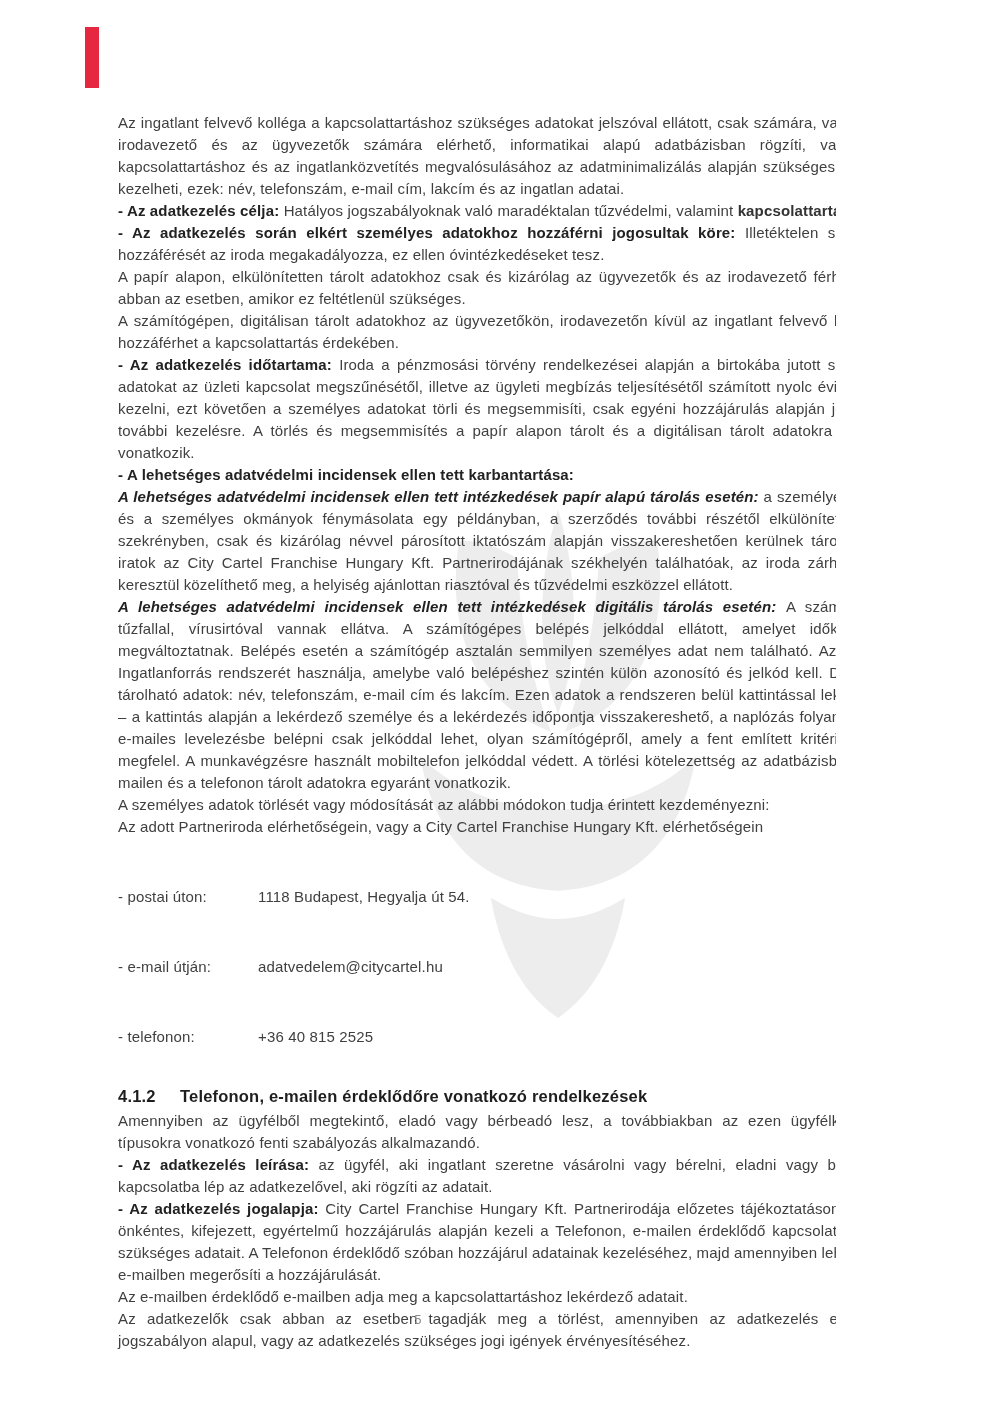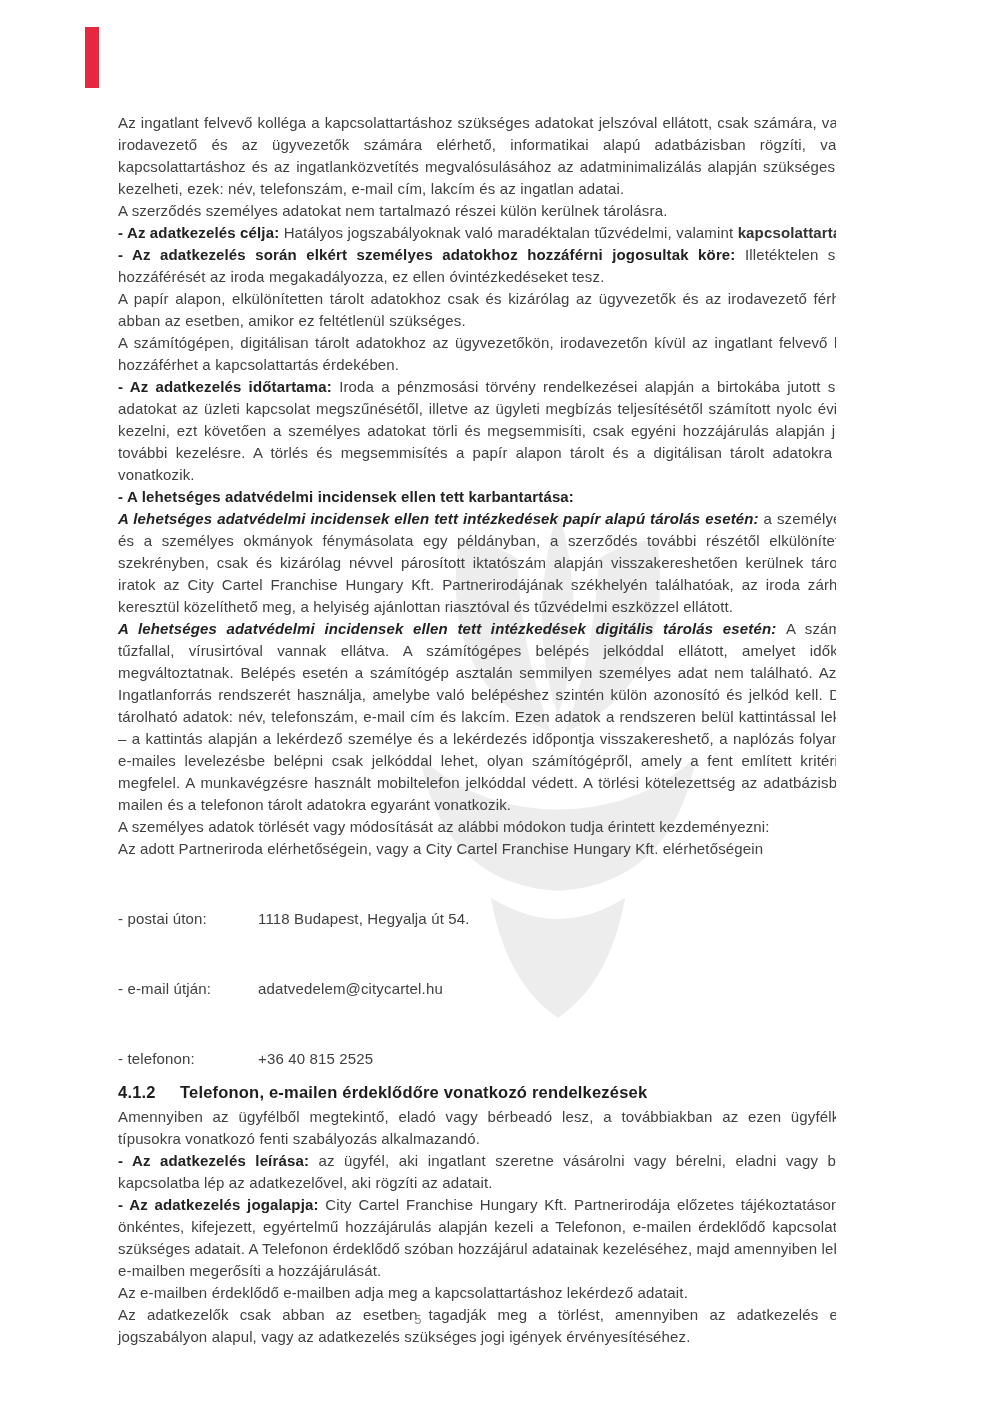--- a/index.html
+++ b/index.html
@@ -43,21 +43,21 @@
     text-align: justify;
   }
   .run-r  { font-weight: 400; }
   .run-sb { font-weight: 600; color: #333333; }
   .run-b  { font-weight: 700; color: #222222; }
   .run-bi { font-weight: 700; font-style: italic; color: #222222; }
   .contact-row { display: flex; text-align: left; margin-top: 48px; }
   .contact-label { width: 140px; flex: 0 0 140px; }
   .contact-value { flex: 1; }
   .heading {
-    margin: 10px 0 2px 0;
+    margin: 36px 0 2px 0;
     font-size: 16.5px;
     line-height: 24px;
     font-weight: 700;
     color: #1e1e1e;
     letter-spacing: 0.2px;
     display: flex;
   }
   .heading-num { width: 62px; flex: 0 0 62px; }
   .heading-title { flex: 1; }
   .page-number {
@@ -84,21 +84,20 @@
       <path class="wm" d="M100,8 C88,48 88,92 100,124 C112,92 112,48 100,8 Z" fill="#ededed"></path>
       <path class="wm" d="M44,26 C36,78 54,118 96,134 C84,102 78,66 77,36 C66,29 53,25 44,26 Z" fill="#ededed"></path>
       <path class="wm" d="M156,26 C164,78 146,118 104,134 C116,102 122,66 123,36 C134,29 147,25 156,26 Z" fill="#ededed"></path>
       <path class="wm" d="M22,148 C62,188 138,188 178,148 C170,196 142,222 100,224 C58,222 30,196 22,148 Z" fill="#ededed"></path>
       <path class="wm" d="M62,228 C88,244 112,244 138,228 C132,262 118,284 100,296 C82,284 68,262 62,228 Z" fill="#ededed"></path>
     </g>
   </svg>
 
   <div class="content">
       <p class="para body"><span class="run-r">Az ingatlant felvevő kolléga a kapcsolattartáshoz szükséges adatokat jelszóval ellátott, csak számára, valamint az irodavezető és az ügyvezetők számára elérhető, informatikai alapú adatbázisban rögzíti, valamint a kapcsolattartáshoz és az ingatlanközvetítés megvalósulásához az adatminimalizálás alapján szükséges adatokat kezelheti, ezek: név, telefonszám, e-mail cím, lakcím és az ingatlan adatai.</span></p>
-      <p class="para body"><span class="run-r">A szerződés személyes adatokat nem tartalmazó részei külön kerülnek tárolásra.</span></p>
       <p class="para body"><span class="run-b">- Az adatkezelés célja: </span><span class="run-r">Hatályos jogszabályoknak való maradéktalan tűzvédelmi, valamint </span><span class="run-sb">kapcsolattartás.</span></p>
       <p class="para body"><span class="run-b">- Az adatkezelés során elkért személyes adatokhoz hozzáférni jogosultak köre: </span><span class="run-r">Illetéktelen személyek hozzáférését az iroda megakadályozza, ez ellen óvintézkedéseket tesz.</span></p>
       <p class="para body"><span class="run-r">A papír alapon, elkülönítetten tárolt adatokhoz csak és kizárólag az ügyvezetők és az irodavezető férhet hozzá abban az esetben, amikor ez feltétlenül szükséges.</span></p>
       <p class="para body"><span class="run-r">A számítógépen, digitálisan tárolt adatokhoz az ügyvezetőkön, irodavezetőn kívül az ingatlant felvevő kolléga is hozzáférhet a kapcsolattartás érdekében.</span></p>
       <p class="para body"><span class="run-b">- Az adatkezelés időtartama: </span><span class="run-r">Iroda a pénzmosási törvény rendelkezései alapján a birtokába jutott személyes adatokat az üzleti kapcsolat megszűnésétől, illetve az ügyleti megbízás teljesítésétől számított nyolc évig köteles kezelni, ezt követően a személyes adatokat törli és megsemmisíti, csak egyéni hozzájárulás alapján jogosult a további kezelésre. A törlés és megsemmisítés a papír alapon tárolt és a digitálisan tárolt adatokra egyaránt vonatkozik.</span></p>
       <p class="para body"><span class="run-b">- A lehetséges adatvédelmi incidensek ellen tett karbantartása:</span></p>
       <p class="para body"><span class="run-bi">A lehetséges adatvédelmi incidensek ellen tett intézkedések papír alapú tárolás esetén: </span><span class="run-r">a személyes adatok és a személyes okmányok fénymásolata egy példányban, a szerződés további részétől elkülönítetten, zárt szekrényben, csak és kizárólag névvel párosított iktatószám alapján visszakereshetően kerülnek tárolásra. Az iratok az City Cartel Franchise Hungary Kft. Partnerirodájának székhelyén találhatóak, az iroda zárható ajtón keresztül közelíthető meg, a helyiség ajánlottan riasztóval és tűzvédelmi eszközzel ellátott.</span></p>
       <p class="para body"><span class="run-bi">A lehetséges adatvédelmi incidensek ellen tett intézkedések digitális tárolás esetén: </span><span class="run-r">A számítógépek tűzfallal, vírusirtóval vannak ellátva. A számítógépes belépés jelkóddal ellátott, amelyet időközönként megváltoztatnak. Belépés esetén a számítógép asztalán semmilyen személyes adat nem található. Az iroda az Ingatlanforrás rendszerét használja, amelybe való belépéshez szintén külön azonosító és jelkód kell. Digitálisan tárolható adatok: név, telefonszám, e-mail cím és lakcím. Ezen adatok a rendszeren belül kattintással lekérhetőek – a kattintás alapján a lekérdező személye és a lekérdezés időpontja visszakereshető, a naplózás folyamatos. Az e-mailes levelezésbe belépni csak jelkóddal lehet, olyan számítógépről, amely a fent említett kritériumoknak megfelel. A munkavégzésre használt mobiltelefon jelkóddal védett. A törlési kötelezettség az adatbázisban, az e-mailen és a telefonon tárolt adatokra egyaránt vonatkozik.</span></p>
       <p class="para body"><span class="run-r">A személyes adatok törlését vagy módosítását az alábbi módokon tudja érintett kezdeményezni:</span></p>
       <p class="para body"><span class="run-r">Az adott Partneriroda elérhetőségein, vagy a City Cartel Franchise Hungary Kft. elérhetőségein</span></p>

